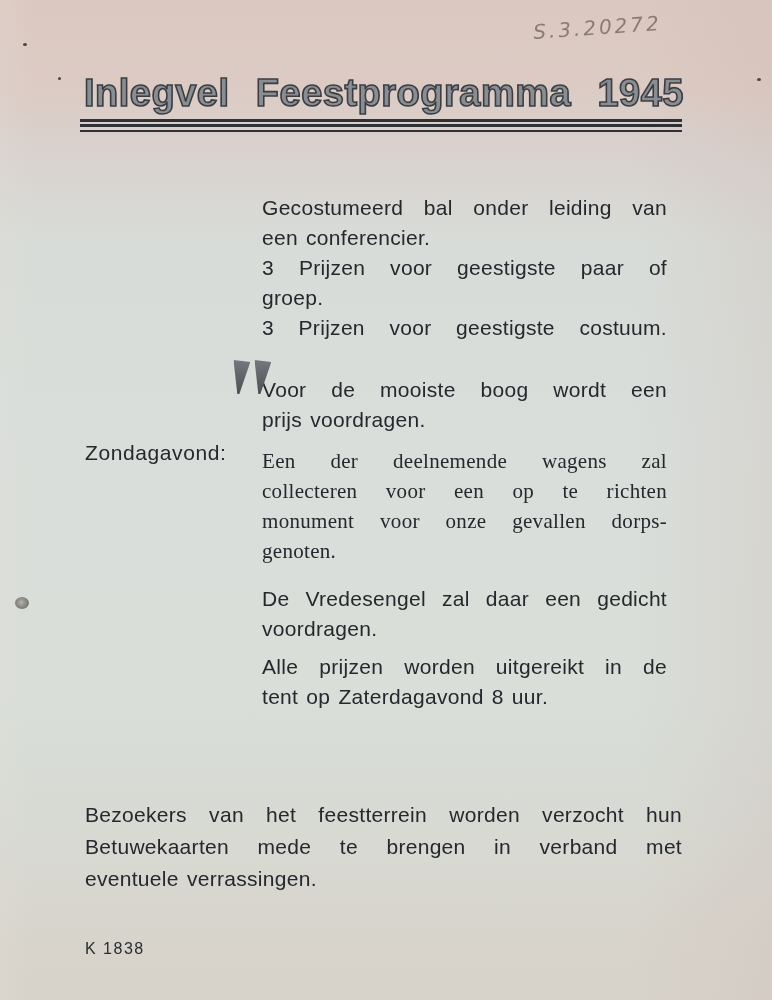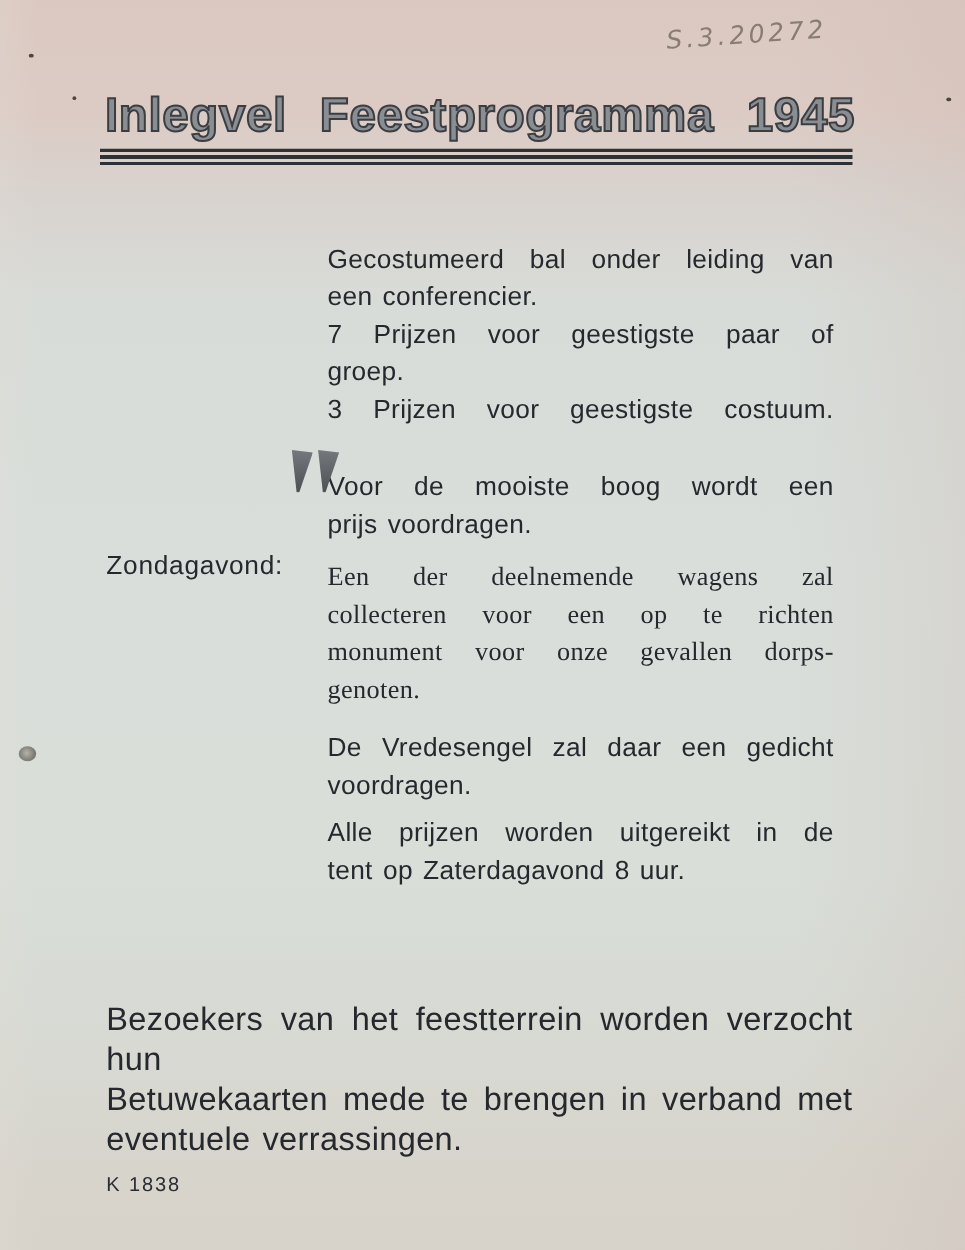--- a/index.html
+++ b/index.html
@@ -63,21 +63,21 @@
     position:absolute;top:0;width:17px;height:34px;
     background:linear-gradient(180deg,#75787c,#4c4f53);
     clip-path:polygon(0% 0%, 100% 6%, 52% 100%, 40% 100%);
     transform:skewX(-5deg);
   }
   .wedge.w1{left:0;}
   .wedge.w2{left:21px;}
   
   .closing{
     position:absolute;left:85px;top:799px;width:597px;
-    font-size:26px;letter-spacing:0.3px;word-spacing:2px;color:var(--ink);
+    font-size:21px;letter-spacing:0.3px;word-spacing:2px;color:var(--ink);
   }
   .closing .tline{line-height:32px;}
   
   .print-code{
     position:absolute;left:85px;top:940px;
     font-size:16px;letter-spacing:1.5px;color:#2a2d31;text-align:right;
   }
   
   .stain{
     position:absolute;left:15px;top:597px;width:14px;height:12px;border-radius:50%;
@@ -100,21 +100,21 @@
   <div class="title-rule"></div>
 
   <div class="content">
     <div class="label-col">Zondagavond:</div>
     <div class="text-col">
       <div class="para p1">
           <span class="tline">Gecostumeerd bal onder leiding van</span>
           <span class="tline tlast">een conferencier.</span>
         </div>
       <div class="para p3">
-          <span class="tline">7 Prijzen voor geestigste paar of</span>
+          <span class="tline">3 Prijzen voor geestigste paar of</span>
           <span class="tline tlast">groep.</span>
         </div>
       <div class="para p4">
           <span class="tline">3 Prijzen voor geestigste costuum.</span>
         </div>
       <div class="para p5">
           <span class="tline">Voor de mooiste boog wordt een</span>
           <span class="tline tlast">prijs voordragen.</span>
         </div>
       <div class="para p6">

